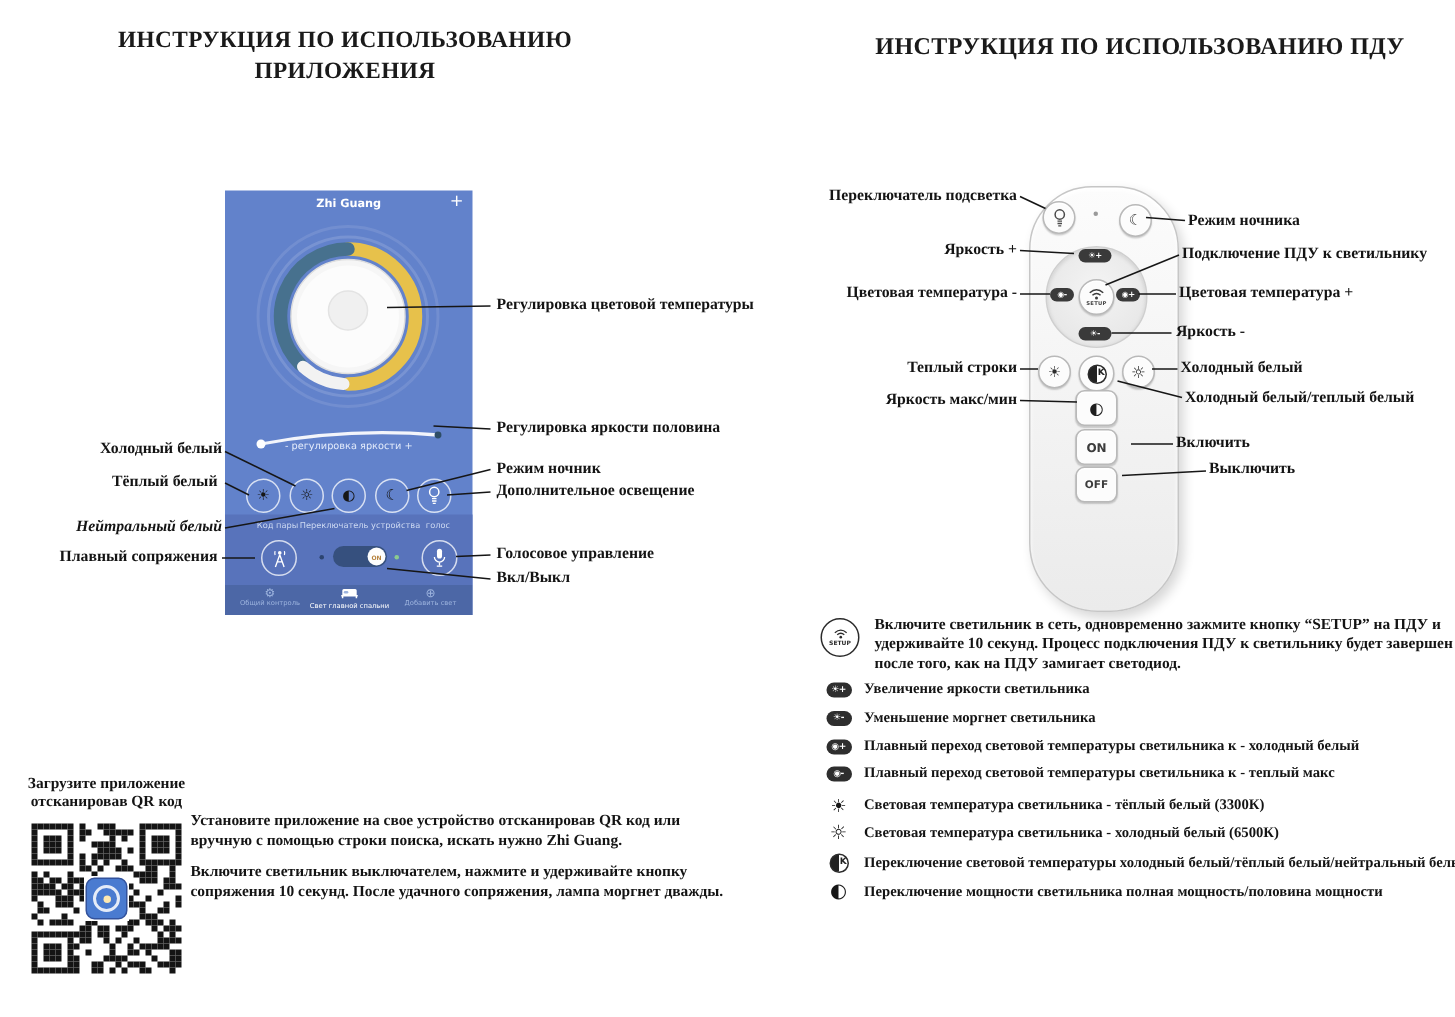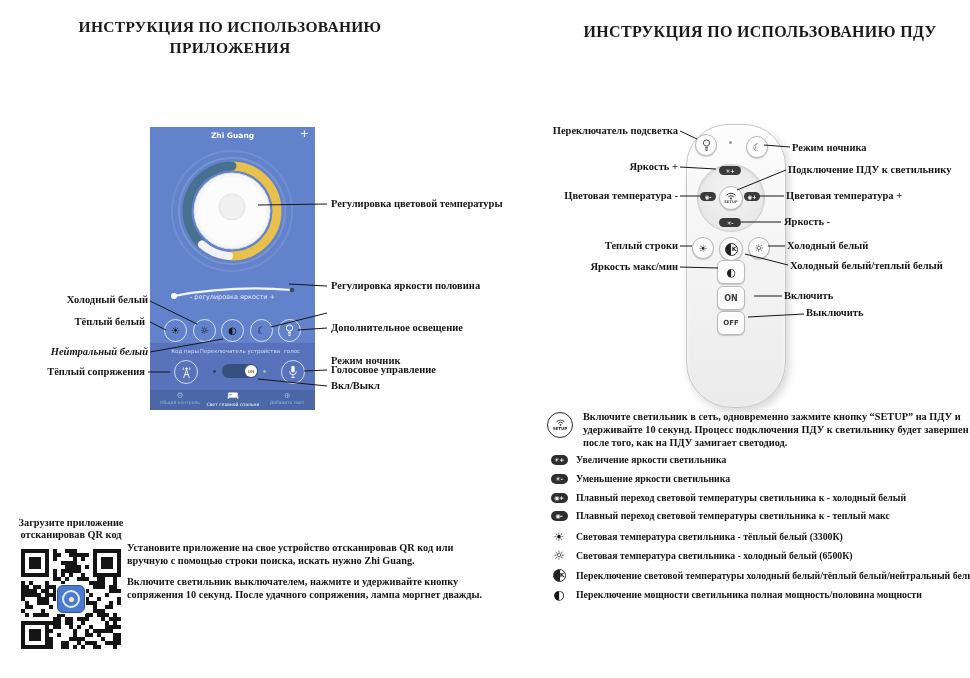--- a/index.html
+++ b/index.html
@@ -244,24 +244,24 @@
     <line x1="741" y1="222" x2="781" y2="222"></line>
     <line x1="768" y1="246" x2="785" y2="246"></line>
     <line x1="745" y1="254" x2="788" y2="265"></line>
     <line x1="754" y1="296" x2="782" y2="296"></line>
     <line x1="748" y1="317" x2="804" y2="314"></line>
   </svg>
 
   <div class="ann ann-r" style="right:822px;top:294px;">Холодный белый</div>
   <div class="ann ann-r" style="right:825px;top:316px;">Тёплый белый</div>
   <div class="ann ann-r" style="right:822px;top:346px;font-style:italic;">Нейтральный белый</div>
-  <div class="ann ann-r" style="right:825px;top:366px;">Тёплый сопряжения</div>
+  <div class="ann ann-r" style="right:825px;top:366px;">Плавный сопряжения</div>
   <div class="ann" style="left:331px;top:198px;">Регулировка цветовой температуры</div>
   <div class="ann" style="left:331px;top:280px;">Регулировка яркости половина</div>
-  <div class="ann" style="left:331px;top:307px;margin-top:48px;">Режим ночник</div>
+  <div class="ann" style="left:331px;top:307px;">Режим ночник</div>
   <div class="ann" style="left:331px;top:322px;">Дополнительное освещение</div>
   <div class="ann" style="left:331px;top:364px;">Голосовое управление</div>
   <div class="ann" style="left:331px;top:380px;">Вкл/Выкл</div>
 
   <div class="ann ann-r" style="right:292px;top:125px;">Переключатель подсветка</div>
   <div class="ann ann-r" style="right:292px;top:161px;">Яркость +</div>
   <div class="ann ann-r" style="right:292px;top:190px;">Цветовая температура -</div>
   <div class="ann ann-r" style="right:292px;top:240px;">Теплый строки</div>
   <div class="ann ann-r" style="right:292px;top:261px;">Яркость макс/мин</div>
   <div class="ann" style="left:792px;top:142px;">Режим ночника</div>
@@ -288,21 +288,21 @@
   <div class="lrow" style="left:542px;top:452px;">
     <span class="lico">
         <span class="lpill">☀+</span>
       </span>
     <span class="ltext">Увеличение яркости светильника</span>
   </div>
   <div class="lrow" style="left:542px;top:471px;">
     <span class="lico">
         <span class="lpill">☀-</span>
       </span>
-    <span class="ltext">Уменьшение яркости светильника</span>
+    <span class="ltext">Уменьшение моргнет светильника</span>
   </div>
   <div class="lrow" style="left:542px;top:490px;">
     <span class="lico">
         <span class="lpill">◉+</span>
       </span>
     <span class="ltext">Плавный переход световой температуры светильника к - холодный белый</span>
   </div>
   <div class="lrow" style="left:542px;top:508px;">
     <span class="lico">
         <span class="lpill">◉-</span>

